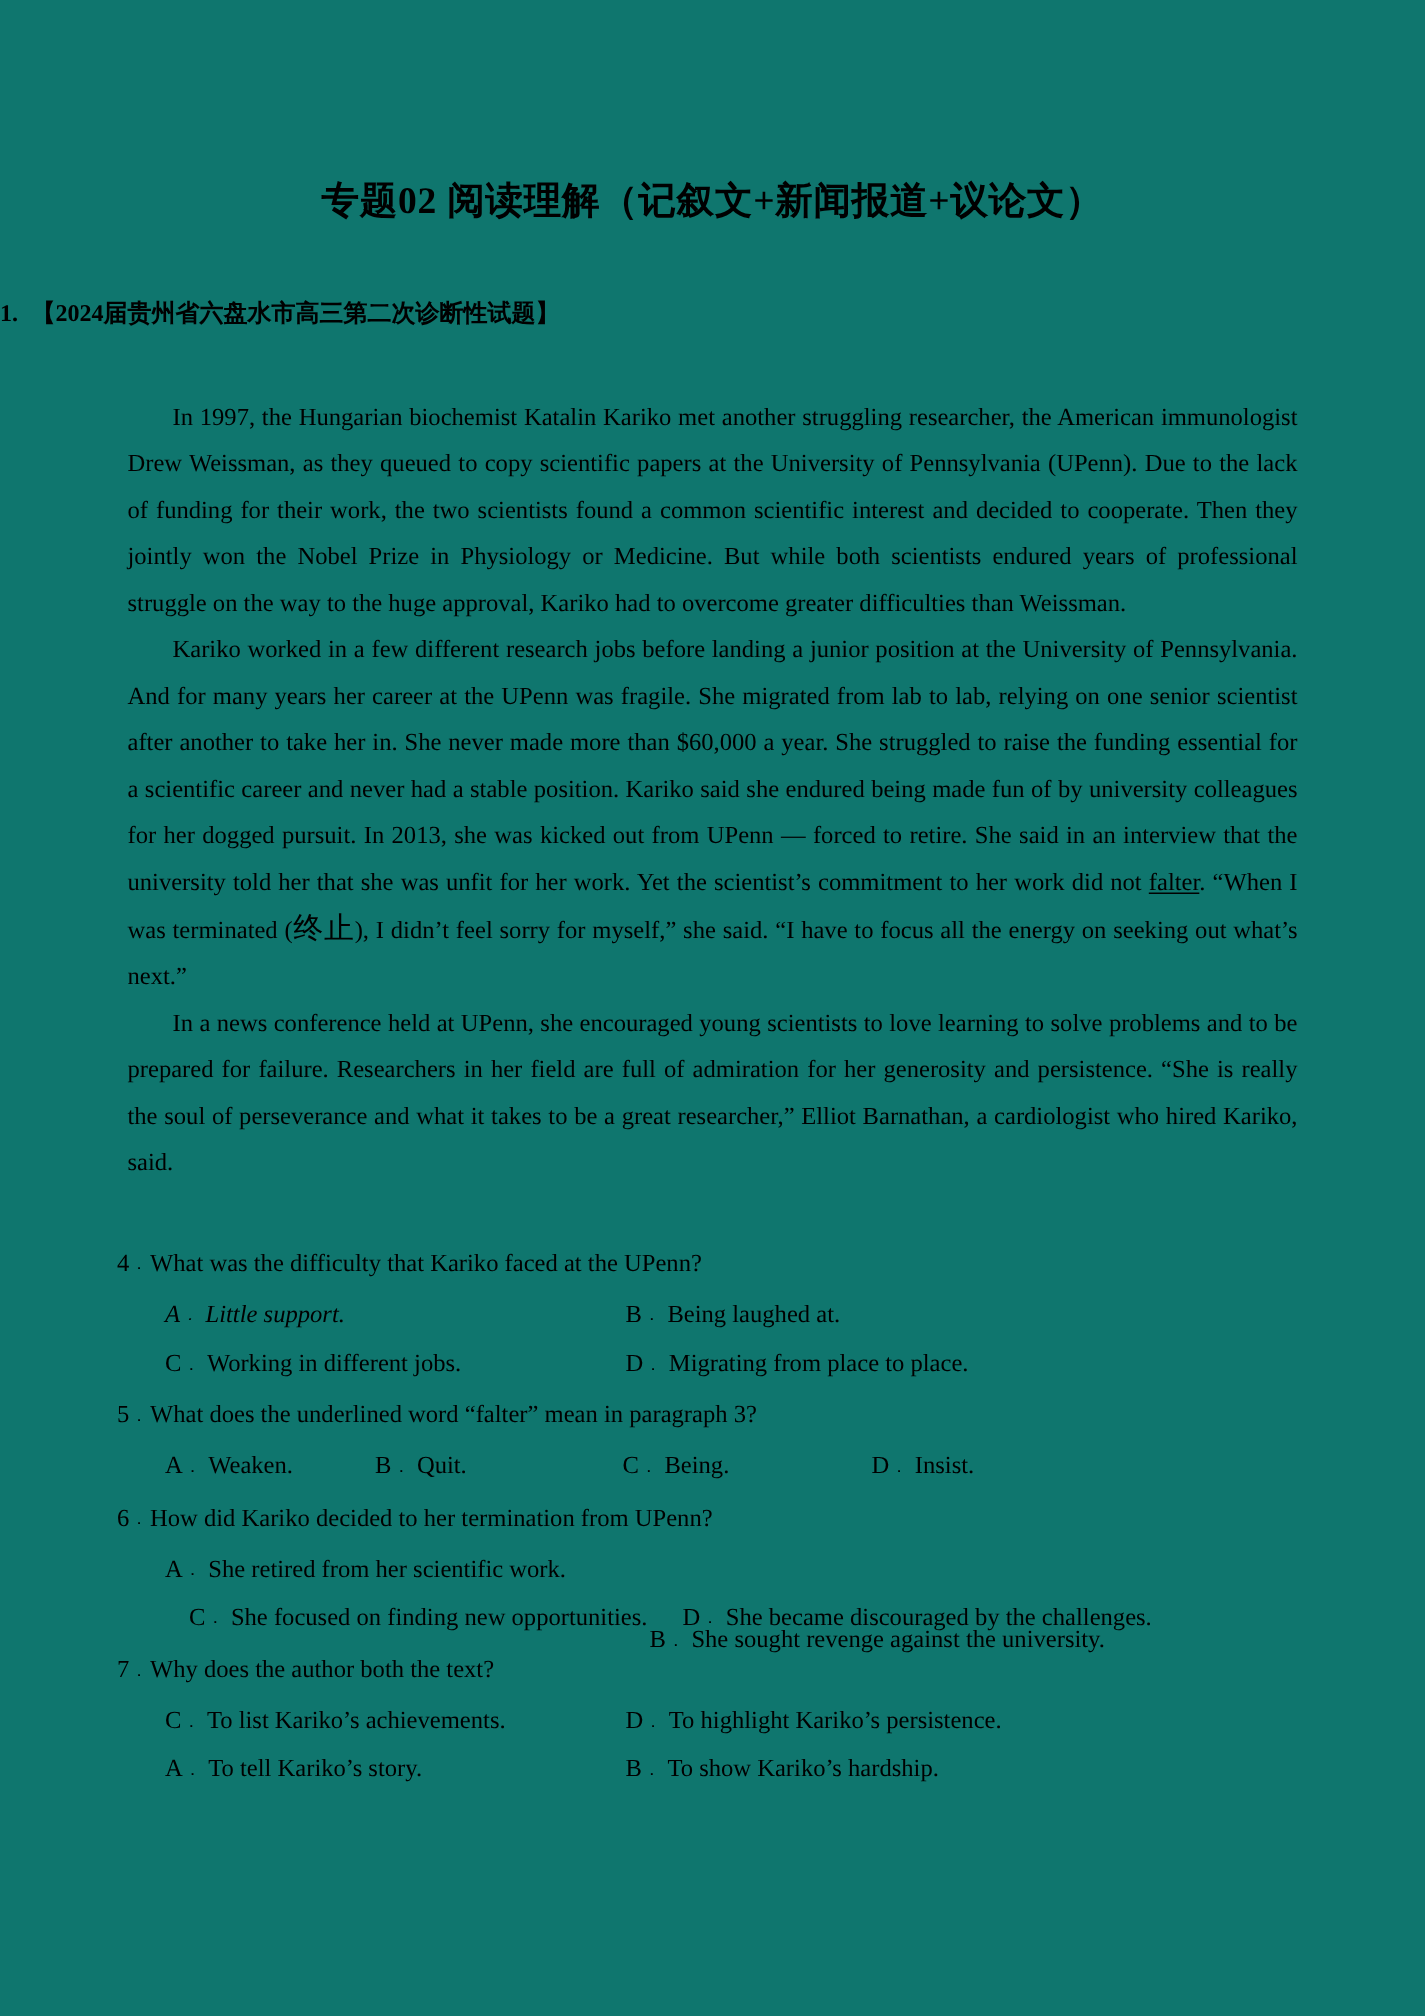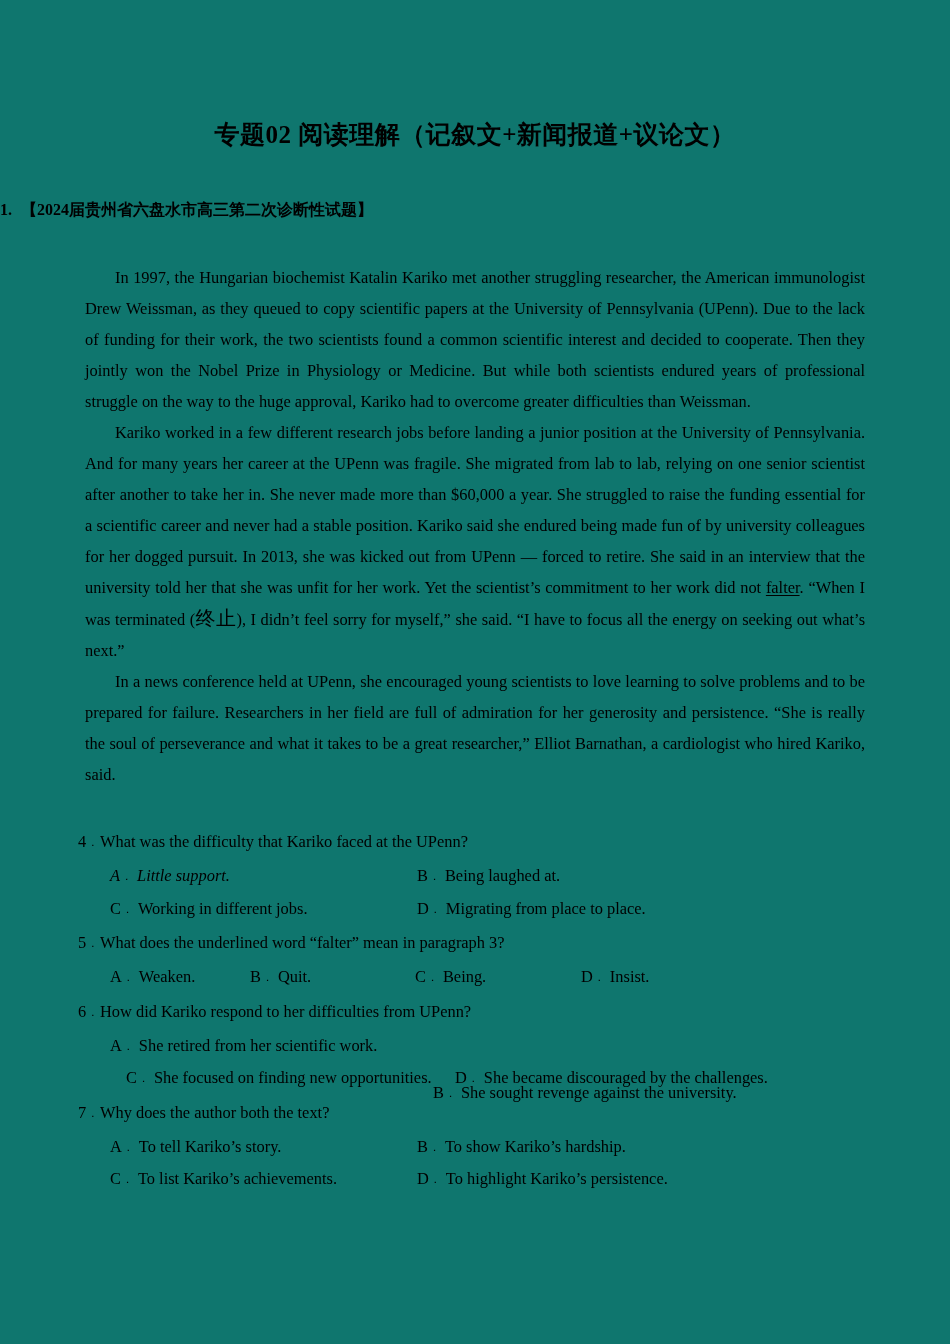--- a/index.html
+++ b/index.html
@@ -159,37 +159,37 @@
       <div class="q-stem"><span class="q-num"><span>5</span><span class="dot">．</span></span><span>What does the underlined word “falter” mean in paragraph 3?</span></div>
       <div class="opt-row">
         <span class="opt" style="left:32px;"><span class="letter">A</span><span class="dot">．</span><span>Weaken.</span></span>
         <span class="opt" style="left:172px;"><span class="letter">B</span><span class="dot">．</span><span>Quit.</span></span>
         <span class="opt" style="left:337px;"><span class="letter">C</span><span class="dot">．</span><span>Being.</span></span>
         <span class="opt" style="left:503px;"><span class="letter">D</span><span class="dot">．</span><span>Insist.</span></span>
       </div>
     </div>
 
     <div class="question">
-      <div class="q-stem"><span class="q-num"><span>6</span><span class="dot">．</span></span><span>How did Kariko respond to her difficulties from UPenn?</span></div>
+      <div class="q-stem"><span class="q-num"><span>6</span><span class="dot">．</span></span><span>How did Kariko decided to her termination from UPenn?</span></div>
       <div class="opt-row">
         <span class="opt" style="left:32px;"><span class="letter">A</span><span class="dot">．</span><span>She retired from her scientific work.</span></span>
         <span class="opt" style="left:355px;margin-top:47px;"><span class="letter">B</span><span class="dot">．</span><span>She sought revenge against the university.</span></span>
       </div>
       <div class="opt-row">
         <span class="opt" style="left:32px;margin-left:16px;"><span class="letter">C</span><span class="dot">．</span><span>She focused on finding new opportunities.</span></span>
         <span class="opt" style="left:377px;"><span class="letter">D</span><span class="dot">．</span><span>She became discouraged by the challenges.</span></span>
       </div>
     </div>
 
     <div class="question">
       <div class="q-stem"><span class="q-num"><span>7</span><span class="dot">．</span></span><span>Why does the author both the text?</span></div>
       <div class="opt-row">
+        <span class="opt" style="left:32px;"><span class="letter">C</span><span class="dot">．</span><span>To list Kariko’s achievements.</span></span>
+        <span class="opt" style="left:339px;"><span class="letter">D</span><span class="dot">．</span><span>To highlight Kariko’s persistence.</span></span>
+      </div>
+      <div class="opt-row">
         <span class="opt" style="left:32px;"><span class="letter">A</span><span class="dot">．</span><span>To tell Kariko’s story.</span></span>
         <span class="opt" style="left:339px;"><span class="letter">B</span><span class="dot">．</span><span>To show Kariko’s hardship.</span></span>
-      </div>
-      <div class="opt-row">
-        <span class="opt" style="left:32px;"><span class="letter">C</span><span class="dot">．</span><span>To list Kariko’s achievements.</span></span>
-        <span class="opt" style="left:339px;"><span class="letter">D</span><span class="dot">．</span><span>To highlight Kariko’s persistence.</span></span>
       </div>
     </div>
 
   </div>
 </div>
 
 </body></html>

